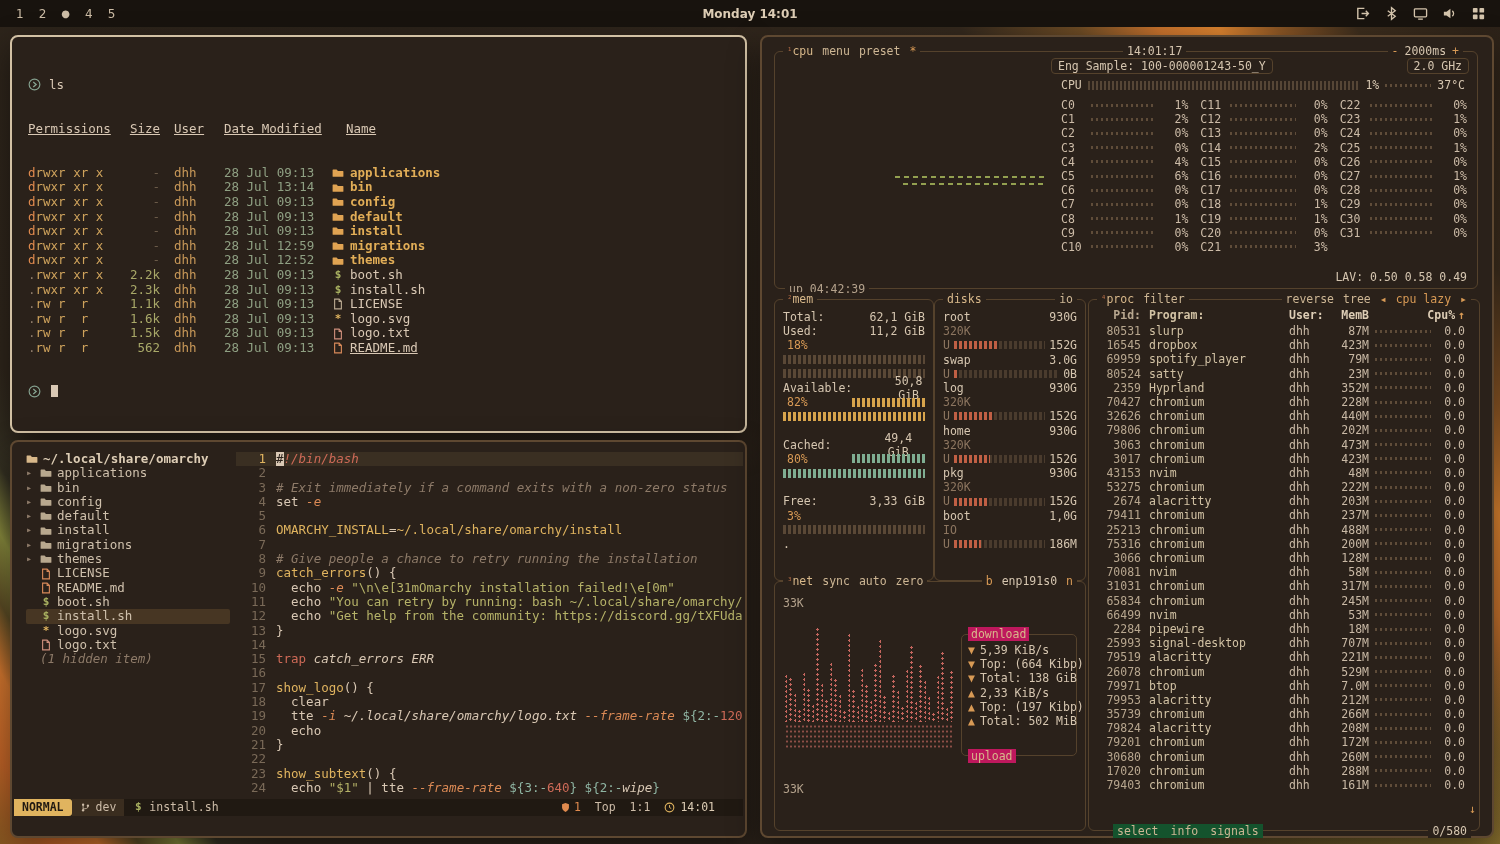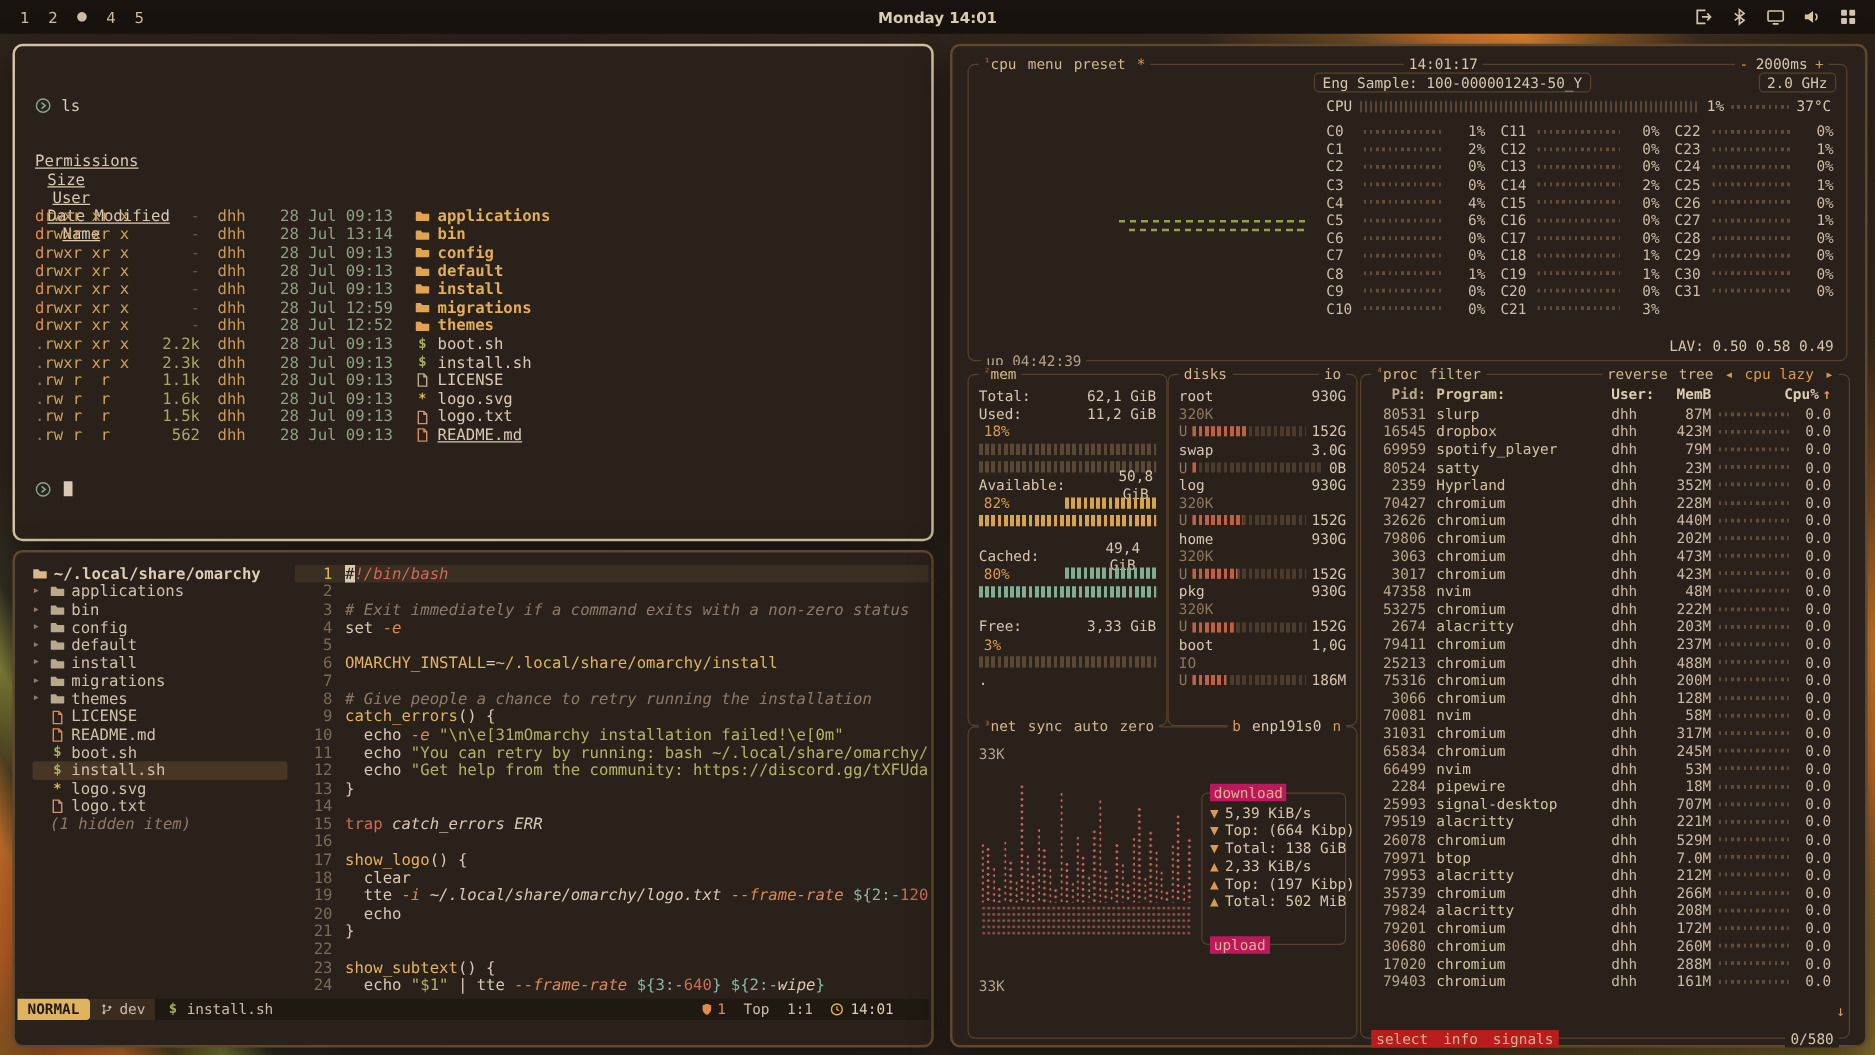--- a/index.html
+++ b/index.html
@@ -32,21 +32,21 @@
     box-shadow:0 12px 32px rgba(0,0,0,.45);color:#d9c8b4;}
   .win-ls{left:10px;top:35px;width:733px;height:394px;border-color:#d2c1a4;}
   .win-nvim{left:10px;top:440px;width:733px;height:394px;}
   .win-btop{left:760px;top:35px;width:730px;height:799px;font-size:11.5px;}
   
   .lsbody{padding:12px 0 0 16px;font-size:12.5px;line-height:14.6px;white-space:pre;}
   .lsline{display:flex;height:14.6px;}
   .pico{width:13px;height:13px;margin-right:8px;display:inline-flex;color:#86a391;flex:none;}
   .pico svg{width:100%;height:100%;}
   .lscmd{color:#d9c8b4;}
-  .lshead{display:flex;height:14.6px;color:#d9c8b4;flex-direction:column;}
+  .lshead{display:flex;height:14.6px;color:#d9c8b4;}
   .lshead span{text-decoration:underline;}
   .lsrow{display:flex;height:14.6px;align-items:center;}
   .c-perm{width:92px;}
   .c-size{width:40px;text-align:right;color:#a8a868;}
   .c-user{width:40px;margin-left:14px;color:#c89858;}
   .c-date{width:100px;margin-left:10px;color:#8fa083;}
   .c-name{margin-left:8px;display:flex;align-items:center;gap:6px;}
   .h-perm{width:92px;} .h-size{width:40px;text-align:right;} .h-user{margin-left:14px;width:40px;}
   .h-date{margin-left:10px;width:100px;} .h-name{margin-left:22px;}
   .perm0d{color:#e08a4e;} .perm0f{color:#8d7a68;} .perm1{color:#cfa35c;}
@@ -142,21 +142,21 @@
   .b-proc{left:326px;top:262px;width:390px;height:530px;}
   .prochead{position:absolute;left:8px;right:14px;top:8px;display:flex;color:#ddcdb5;font-weight:bold;}
   .procrows{position:absolute;left:8px;right:14px;top:24px;bottom:18px;overflow:hidden;}
   .prow{display:flex;height:14.2px;align-items:center;color:#c9b9a5;}
   .p-pid{width:44px;text-align:right;flex:none;color:#b8a78f;}
   .p-prog{width:140px;margin-left:8px;flex:none;color:#d2c2a4;overflow:hidden;white-space:nowrap;}
   .p-user{width:36px;flex:none;}
   .p-mem{width:44px;text-align:right;flex:none;}
   .p-dots{flex:1;margin:0 6px;}
   .p-cpu{width:28px;text-align:right;flex:none;}
-  .procfoot{position:absolute;bottom:-8px;left:8px;background:#b91c1c;padding:0 4px;display:flex;gap:12px;text-align:center;}
+  .procfoot{position:absolute;bottom:-8px;left:24px;background:#14532d;padding:0 4px;display:flex;gap:12px;text-align:center;}
   .proccount{position:absolute;bottom:-8px;right:8px;background:#2a211a;padding:0 4px;color:#d6c6b0;}
   .procscroll{position:absolute;right:3px;bottom:14px;color:#d89a55;}
 </style>
 </head>
 <body>
 
 <div class="screen">
 
   <div class="topbar">
     <div class="ws">
@@ -992,21 +992,21 @@
             </div>
             <div class="prow">
               <span class="p-pid">3017</span>
               <span class="p-prog">chromium</span>
               <span class="p-user">dhh</span>
               <span class="p-mem">423M</span>
               <span class="p-dots lead"></span>
               <span class="p-cpu">0.0</span>
             </div>
             <div class="prow">
-              <span class="p-pid">47358</span>
+              <span class="p-pid">43153</span>
               <span class="p-prog">nvim</span>
               <span class="p-user">dhh</span>
               <span class="p-mem">48M</span>
               <span class="p-dots lead"></span>
               <span class="p-cpu">0.0</span>
             </div>
             <div class="prow">
               <span class="p-pid">53275</span>
               <span class="p-prog">chromium</span>
               <span class="p-user">dhh</span>

